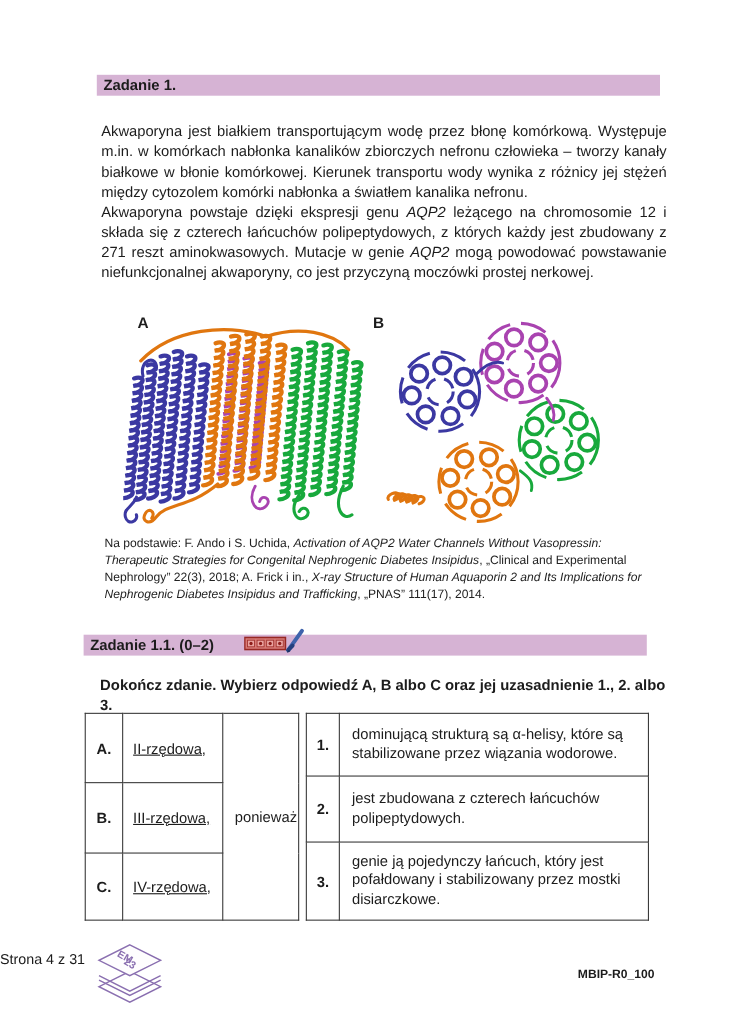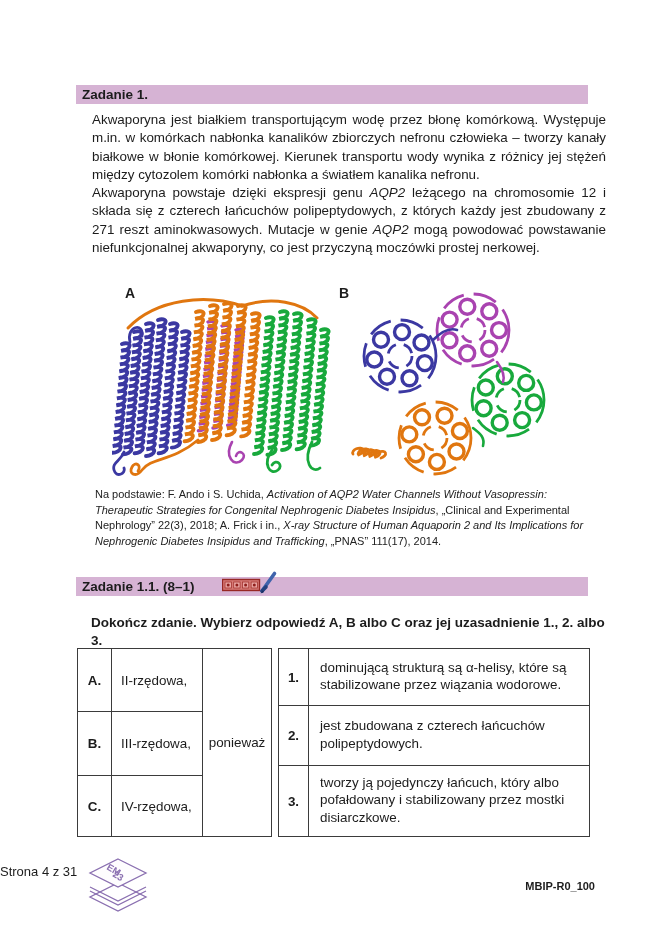--- a/index.html
+++ b/index.html
@@ -6,21 +6,21 @@
   .page{
     position:relative; width:664px; height:939px; background:#ffffff;
     font-family:"Liberation Sans", sans-serif; color:#1c1c1c; overflow:hidden;
     margin:0 auto;
   }
   .band{
     position:absolute; left:76px; width:512px; height:19px;
     background:#d6b3d4; font-weight:bold; font-size:13.5px; line-height:19px;
     padding-left:6px; box-sizing:border-box;
   }
-  .band-1{top:85px;}
+  .band-1{top:68px;margin-left:12px;}
   .band-2{top:577px;}
   .band-icons{position:absolute; left:146px; top:-7px; width:60px; height:24px;}
   p.block{position:absolute; left:76px; width:514px; margin:16px; font-size:13.4px; line-height:18.3px; text-align:justify;}
   .para-1{top:95px;}
   .para-2{top:168px;}
   .para-3{top:245px;}
   .fig-label{position:absolute; font-weight:bold; font-size:14px;}
   .fig-label-a{left:125px; top:285px;}
   .fig-label-b{left:339px; top:285px;}
   .fig-a{position:absolute; left:112px; top:292px;}
@@ -32,22 +32,22 @@
   .instruction{position:absolute; left:76px; top:599px; width:514px; margin:15px;
     font-weight:bold; font-size:13.5px; line-height:18px;}
   .stem{position:absolute; left:76px; top:628px; width:514px; margin:0;
     font-size:13.4px; line-height:18px;}
   .answer-area{position:absolute; left:77px; top:648px; display:flex; gap:6px;}
   table{border-collapse:collapse; font-size:13.4px; color:#1c1c1c;}
   td{border:1px solid #3b3b3b; vertical-align:middle;}
   .t-left tr:nth-child(1){height:63px;} .t-left tr:nth-child(2){height:64px;} .t-left tr:nth-child(3){height:61px;}
   .t-right tr:nth-child(1){height:57px;} .t-right tr:nth-child(2){height:60px;} .t-right tr:nth-child(3){height:71px;}
   .c-letter{width:31px; text-align:center; font-weight:bold;}
-  .c-opt{width:80px; padding-left:9px;}
-  .c-conn{width:66px; text-align:center;}
+  .c-opt{width:80px; padding-left:9px;text-decoration:underline;}
+  .c-conn{width:66px; text-align:right;}
   .c-num{width:27px; text-align:center; font-weight:bold;}
   .c-just{width:263px; padding:4px 6px 6px 11px; line-height:17.5px;}
   .footer-logo{position:absolute; left:86px; top:855px;}
   .page-num{position:absolute; left:0; right:0; top:864px; text-align:left; font-size:13px;}
   .doc-code{position:absolute; right:69px; top:880px; font-size:11px; font-weight:bold;}
 </style>
 </head>
 <body>
 
 <div class="page">
@@ -134,21 +134,21 @@
         <path d="M88 52 C98 42 106 40 112 42" fill="none" stroke="#3b38a2" stroke-width="2.6" stroke-linecap="round" opacity="1"></path>
         <path d="M152 74 C158 82 160 88 158 94" fill="none" stroke="#a943b0" stroke-width="2.6" stroke-linecap="round" opacity="1"></path>
         <path d="M128 140 C136 146 140 150 138 158" fill="none" stroke="#18a93c" stroke-width="2.6" stroke-linecap="round" opacity="1"></path>
         <path d="M8 166 a3.2 5.5 70 1 1 5.6 0.8 a3.2 5.5 70 1 1 5.6 0.8 a3.2 5.5 70 1 1 5.6 0.8 a3.2 5.5 70 1 1 5.6 0.8 a3.2 5.5 70 1 1 5.6 0.8 " fill="none" stroke="#e0760f" stroke-width="2.8" stroke-linecap="round" opacity="1"></path>
       </svg>
   </div>
 
   <p class="citation"><span>Na podstawie: F. Ando i S. Uchida, </span><span style="font-style: italic;">Activation of AQP2 Water Channels Without Vasopressin: Therapeutic Strategies for Congenital Nephrogenic Diabetes Insipidus</span><span>, „Clinical and Experimental Nephrology” 22(3), 2018; A. Frick i in., </span><span style="font-style: italic;">X-ray Structure of Human Aquaporin 2 and Its Implications for Nephrogenic Diabetes Insipidus and Trafficking</span><span>, „PNAS” 111(17), 2014.</span></p>
 
   <div class="band band-2">
-    <span>Zadanie 1.1. (8–1)</span>
+    <span>Zadanie 1.1. (0–2)</span>
     <span class="band-icons">
       <svg width="60" height="26" viewBox="0 0 60 26">
         <g>
           <rect x="0.5" y="9.5" width="37" height="11" fill="#d77a76" stroke="#972824" stroke-width="1.4"></rect>
           <rect x="3" y="12" width="6.4" height="6" fill="#e9a3a0" stroke="#a33531" stroke-width="0.8"></rect>
           <rect x="11.7" y="12" width="6.4" height="6" fill="#e9a3a0" stroke="#a33531" stroke-width="0.8"></rect>
           <rect x="20.4" y="12" width="6.4" height="6" fill="#e9a3a0" stroke="#a33531" stroke-width="0.8"></rect>
           <rect x="29.1" y="12" width="6.4" height="6" fill="#e9a3a0" stroke="#a33531" stroke-width="0.8"></rect>
           <circle cx="6.2" cy="15" r="1.5" fill="#8f1f1c"></circle>
           <circle cx="14.9" cy="15" r="1.5" fill="#8f1f1c"></circle>
@@ -189,21 +189,21 @@
           <tr>
         <td class="c-num">1.</td>
         <td class="c-just">dominującą strukturą są α-helisy, które są stabilizowane przez wiązania wodorowe.</td>
       </tr>
       <tr>
         <td class="c-num">2.</td>
         <td class="c-just">jest zbudowana z czterech łańcuchów polipeptydowych.</td>
       </tr>
       <tr>
         <td class="c-num">3.</td>
-        <td class="c-just">tworzy ją pojedynczy łańcuch, który albo pofałdowany i stabilizowany przez mostki disiarczkowe.</td>
+        <td class="c-just">genie ją pojedynczy łańcuch, który jest pofałdowany i stabilizowany przez mostki disiarczkowe.</td>
       </tr>
     </tbody>
       </table>
   </div>
 
   <div class="footer-logo">
     <svg width="64" height="60" viewBox="0 0 64 60">
       <g fill="none" stroke="#8a6fb0" stroke-width="1.3">
         <polygon points="32,16 60,30 32,44 4,30" transform="translate(0,12)"></polygon>
         <polyline points="4,30 32,44 60,30" transform="translate(0,6)"></polyline>

